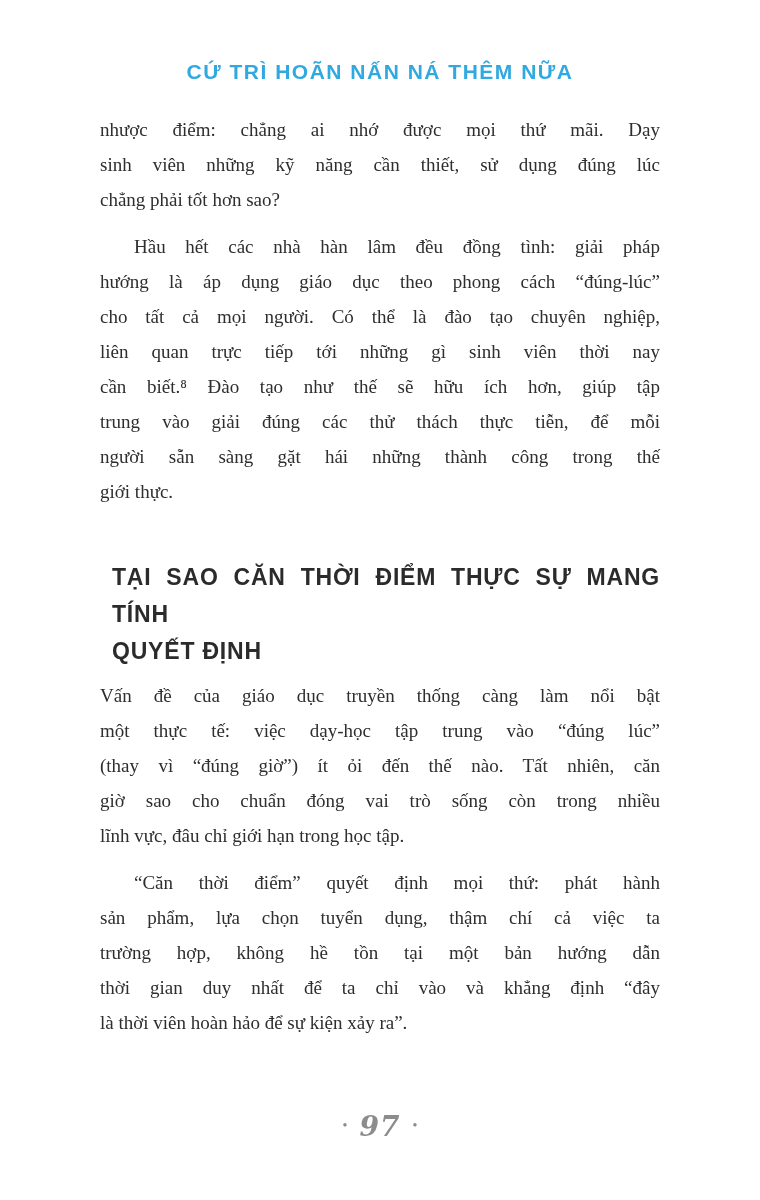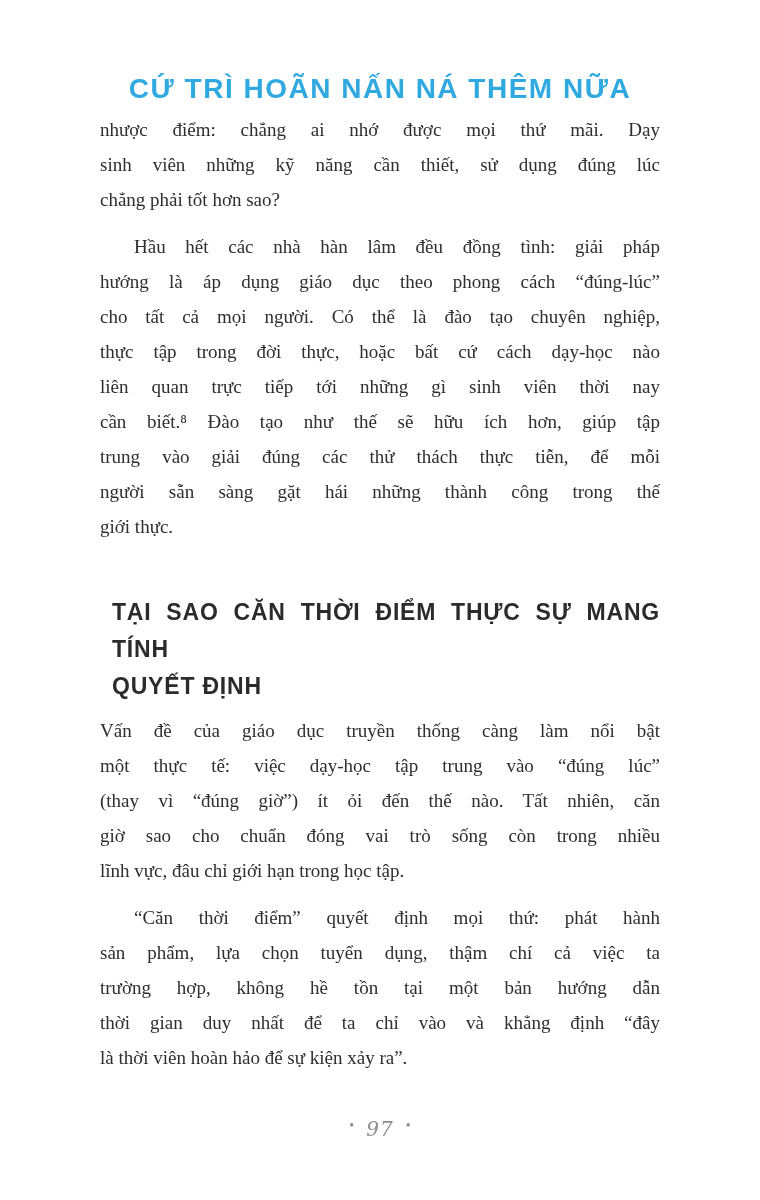--- a/index.html
+++ b/index.html
@@ -21,26 +21,25 @@
     font-family: "Liberation Serif", serif;
   }
   
   .running-header {
     position: absolute;
     top: 58px;
     left: 0;
     width: 760px;
     text-align: center;
     font-family: "Liberation Sans", sans-serif;
-    font-size: 28px;
+    font-size: 21px;
     font-weight: 600;
     letter-spacing: 1.5px;
     line-height: 28px;
     color: var(--accent);
-    margin-top: 17px;
   }
   
   .text-column {
     position: absolute;
     top: 112px;
     left: 100px;
     width: 560px;
     color: var(--body-text);
   }
   .paragraph {
@@ -85,22 +84,22 @@
     display: inline-block;
     font-size: 14px;
     vertical-align: 6px;
     margin: 0 12px;
     color: var(--page-number);
   }
   .page-number {
     display: inline-block;
     font-family: "DejaVu Serif", serif;
     font-style: italic;
-    font-weight: 400;
-    font-size: 20px;
+    font-weight: 700;
+    font-size: 28px;
     letter-spacing: 1px;
     color: var(--page-number);
   }
 </style>
 </head>
 <body>
 
 <div class="page">
 
   <div class="running-header">CỨ TRÌ HOÃN NẤN NÁ THÊM NỮA</div>
@@ -108,21 +107,20 @@
   <div class="text-column">
       <p class="paragraph">
         <span class="line first">nhược điểm: chẳng ai nhớ được mọi thứ mãi. Dạy</span>
         <span class="line">sinh viên những kỹ năng cần thiết, sử dụng đúng lúc</span>
         <span class="line last">chẳng phải tốt hơn sao?</span>
       </p>
       <p class="paragraph indent">
         <span class="line first">Hầu hết các nhà hàn lâm đều đồng tình: giải pháp</span>
         <span class="line">hướng là áp dụng giáo dục theo phong cách “đúng-lúc”</span>
         <span class="line">cho tất cả mọi người. Có thể là đào tạo chuyên nghiệp,</span>
-        <span class="line">thực tập trong đời thực, hoặc bất cứ cách dạy-học nào</span>
         <span class="line">liên quan trực tiếp tới những gì sinh viên thời nay</span>
         <span class="line">cần biết.⁸ Đào tạo như thế sẽ hữu ích hơn, giúp tập</span>
         <span class="line">trung vào giải đúng các thử thách thực tiễn, để mỗi</span>
         <span class="line">người sẵn sàng gặt hái những thành công trong thế</span>
         <span class="line last">giới thực.</span>
       </p>
       <h2 class="heading">
         <span class="line first">TẠI SAO CĂN THỜI ĐIỂM THỰC SỰ MANG TÍNH</span>
         <span class="line last">QUYẾT ĐỊNH</span>
       </h2>

